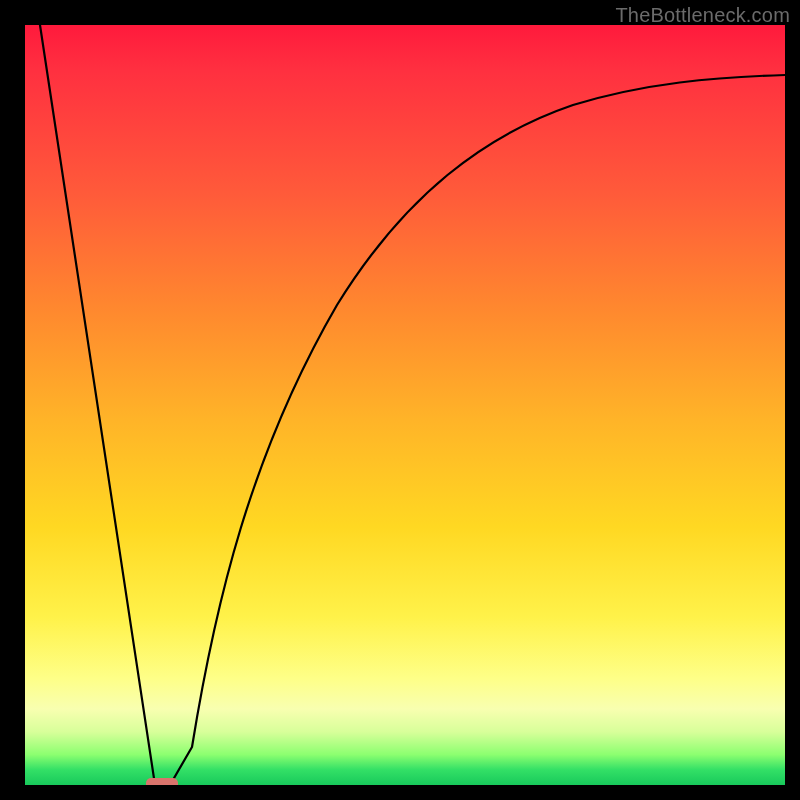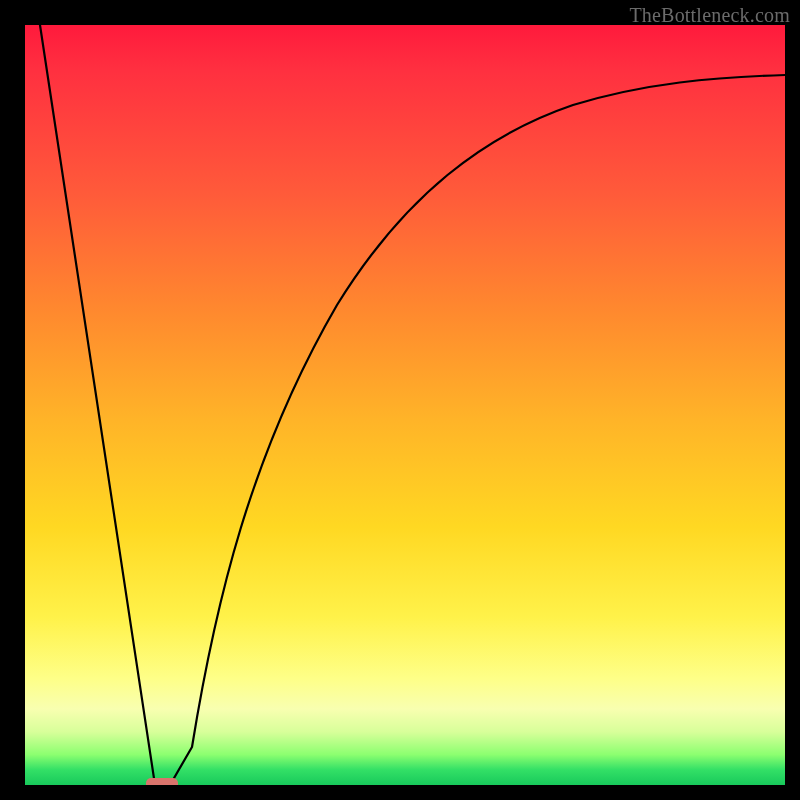--- a/index.html
+++ b/index.html
@@ -9,21 +9,20 @@
     height: 800px;
     overflow: hidden;
     background: #000;
     font-family: Arial, Helvetica, sans-serif;
   }
   .frame {
     position: relative;
     width: 800px;
     height: 617px;
     background: #000;
-    font-family: Liberation Serif, serif;
   }
   .plot-area {
     position: absolute;
     left: 25px;
     top: 25px;
     width: 760px;
     height: 760px;
     overflow: hidden;
   }
   .gradient {

